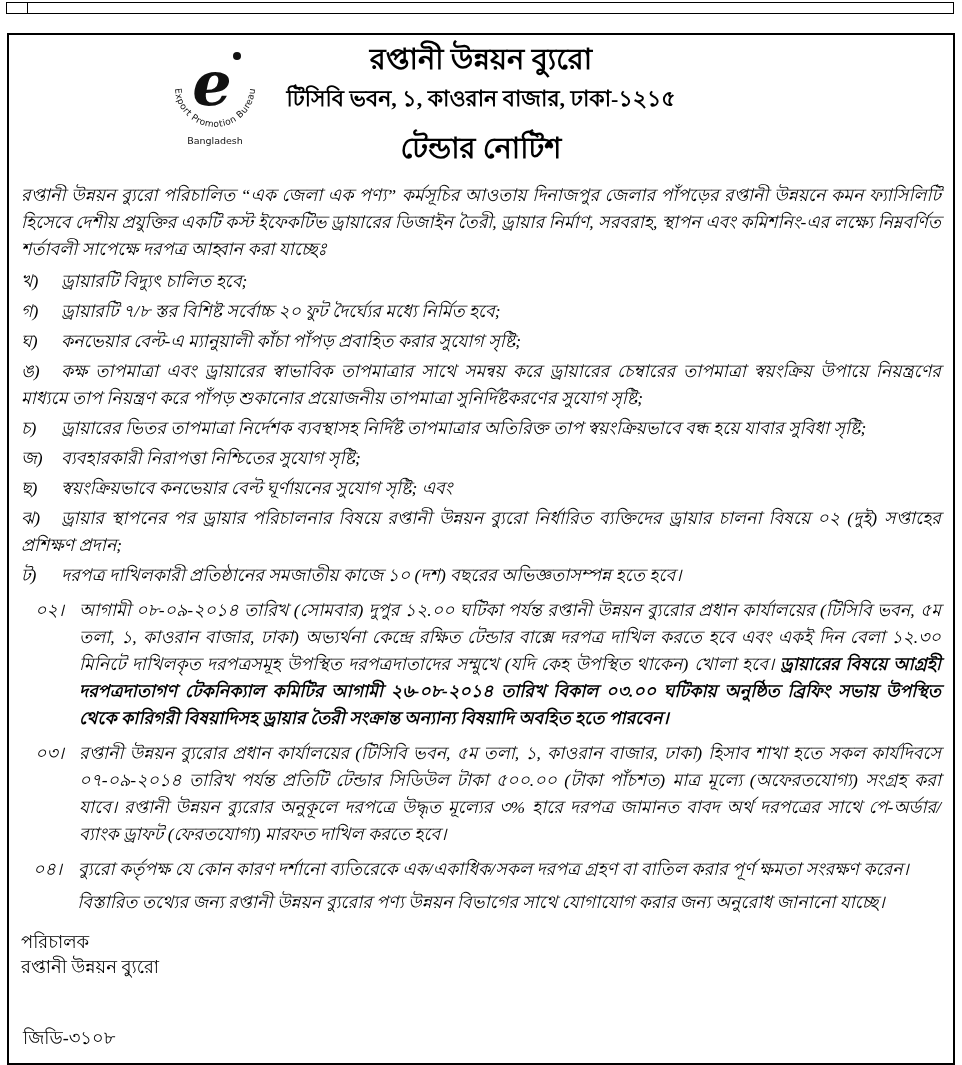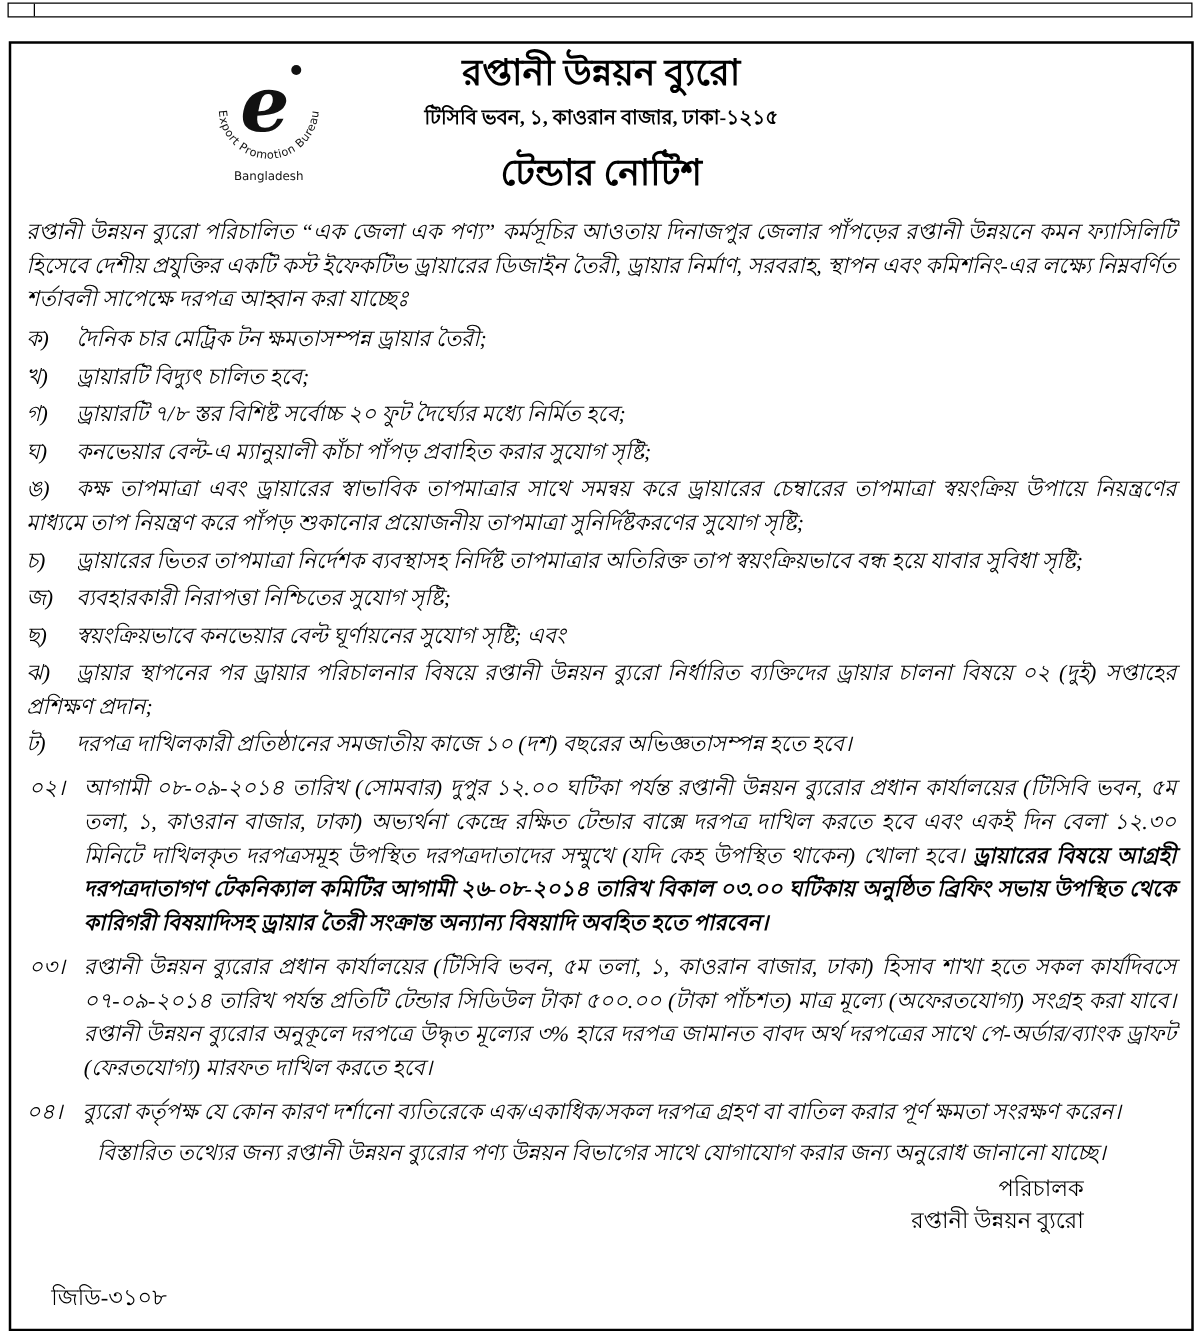--- a/index.html
+++ b/index.html
@@ -17,35 +17,35 @@
     position: absolute; left: 20px; top: 0; bottom: 0; width: 1px; background: #000;
   }
   .doc-box {
     position: absolute; top: 33px; left: 7px; width: 948px; height: 1032px;
     border: 2px solid #000; box-sizing: border-box;
     padding: 8px 12px 6px 12px; overflow: hidden; background: #fff;
   }
   .header { position: relative; text-align: center; margin-bottom: 8px; }
   .logo { position: absolute; left: 146px; top: 0px; width: 96px; height: 104px; }
   .org-name { font-size: 29px; font-weight: bold; line-height: 1.15; }
-  .address { font-size: 16px; font-weight: bold; margin-top: 5px; }
+  .address { font-size: 22px; font-weight: bold; margin-top: 5px; }
   .notice-title { font-size: 29px; font-weight: bold; margin-top: 7px; }
   p { margin: 0; }
   .body-text { font-size: 17.5px; line-height: 27px; text-align: justify; font-style: italic; }
   .intro { margin-bottom: 5px; }
   .cond { margin-bottom: 3px; }
   .cond .lbl { display: inline-block; width: 40px; }
-  .num-para { position: relative; padding-left: 46px; margin-top: 8px; }
+  .num-para { position: relative; padding-left: 46px; margin-top: 8px; margin-left: 12px; }
   .num-para .num { position: absolute; left: 2px; top: 0; }
   .num-para.flush { padding-left: 0; }
   .num-para.flush .num { position: static; margin-right: 16px; }
   .closing { margin-top: 6px; text-align: center; }
-  .signature { text-align: right; padding-right: 74px; font-size: 18px; line-height: 25px; margin-top: 3px; }
+  .signature { text-align: left; padding-right: 74px; font-size: 18px; line-height: 25px; margin-top: 14px; }
   .ref {
-    position: absolute; left: 32px; bottom: 8px; font-size: 18px;
+    position: absolute; left: 14px; bottom: 8px; font-size: 18px;
   }
   b { font-weight: bold; }
 </style>
 </head>
 <body>
 
 <div class="top-strip">
   <span class="divider"></span>
 </div>
 
@@ -63,21 +63,20 @@
       </text>
       <text x="48" y="101" text-anchor="middle" font-size="9.5" fill="#111111" font-family="DejaVu Sans, sans-serif">Bangladesh</text>
     </svg>
     <div class="org-name">রপ্তানী উন্নয়ন ব্যুরো</div>
     <div class="address">টিসিবি ভবন, ১, কাওরান বাজার, ঢাকা-১২১৫</div>
     <div class="notice-title">টেন্ডার নোটিশ</div>
   </div>
 
   <p class="body-text intro">রপ্তানী উন্নয়ন ব্যুরো পরিচালিত “এক জেলা এক পণ্য” কর্মসূচির আওতায় দিনাজপুর জেলার পাঁপড়ের রপ্তানী উন্নয়নে কমন ফ্যাসিলিটি হিসেবে দেশীয় প্রযুক্তির একটি কস্ট ইফেকটিভ ড্রায়ারের ডিজাইন তৈরী, ড্রায়ার নির্মাণ, সরবরাহ, স্থাপন এবং কমিশনিং-এর লক্ষ্যে নিম্নবর্ণিত শর্তাবলী সাপেক্ষে দরপত্র আহ্বান করা যাচ্ছেঃ</p>
 
-  <p class="body-text cond"><span class="lbl">ক)</span><span>দৈনিক চার মেট্রিক টন ক্ষমতাসম্পন্ন ড্রায়ার তৈরী;</span></p>
   <p class="body-text cond"><span class="lbl">খ)</span><span>ড্রায়ারটি বিদ্যুৎ চালিত হবে;</span></p>
   <p class="body-text cond"><span class="lbl">গ)</span><span>ড্রায়ারটি ৭/৮ স্তর বিশিষ্ট সর্বোচ্চ ২০ ফুট দৈর্ঘ্যের মধ্যে নির্মিত হবে;</span></p>
   <p class="body-text cond"><span class="lbl">ঘ)</span><span>কনভেয়ার বেল্ট-এ ম্যানুয়ালী কাঁচা পাঁপড় প্রবাহিত করার সুযোগ সৃষ্টি;</span></p>
   <p class="body-text cond"><span class="lbl">ঙ)</span><span>কক্ষ তাপমাত্রা এবং ড্রায়ারের স্বাভাবিক তাপমাত্রার সাথে সমন্বয় করে ড্রায়ারের চেম্বারের তাপমাত্রা স্বয়ংক্রিয় উপায়ে নিয়ন্ত্রণের মাধ্যমে তাপ নিয়ন্ত্রণ করে পাঁপড় শুকানোর প্রয়োজনীয় তাপমাত্রা সুনির্দিষ্টকরণের সুযোগ সৃষ্টি;</span></p>
   <p class="body-text cond"><span class="lbl">চ)</span><span>ড্রায়ারের ভিতর তাপমাত্রা নির্দেশক ব্যবস্থাসহ নির্দিষ্ট তাপমাত্রার অতিরিক্ত তাপ স্বয়ংক্রিয়ভাবে বন্ধ হয়ে যাবার সুবিধা সৃষ্টি;</span></p>
   <p class="body-text cond"><span class="lbl">জ)</span><span>ব্যবহারকারী নিরাপত্তা নিশ্চিতের সুযোগ সৃষ্টি;</span></p>
   <p class="body-text cond"><span class="lbl">ছ)</span><span>স্বয়ংক্রিয়ভাবে কনভেয়ার বেল্ট ঘূর্ণায়নের সুযোগ সৃষ্টি; এবং</span></p>
   <p class="body-text cond"><span class="lbl">ঝ)</span><span>ড্রায়ার স্থাপনের পর ড্রায়ার পরিচালনার বিষয়ে রপ্তানী উন্নয়ন ব্যুরো নির্ধারিত ব্যক্তিদের ড্রায়ার চালনা বিষয়ে ০২ (দুই) সপ্তাহের প্রশিক্ষণ প্রদান;</span></p>
   <p class="body-text cond"><span class="lbl">ট)</span><span>দরপত্র দাখিলকারী প্রতিষ্ঠানের সমজাতীয় কাজে ১০ (দশ) বছরের অভিজ্ঞতাসম্পন্ন হতে হবে।</span></p>
 

